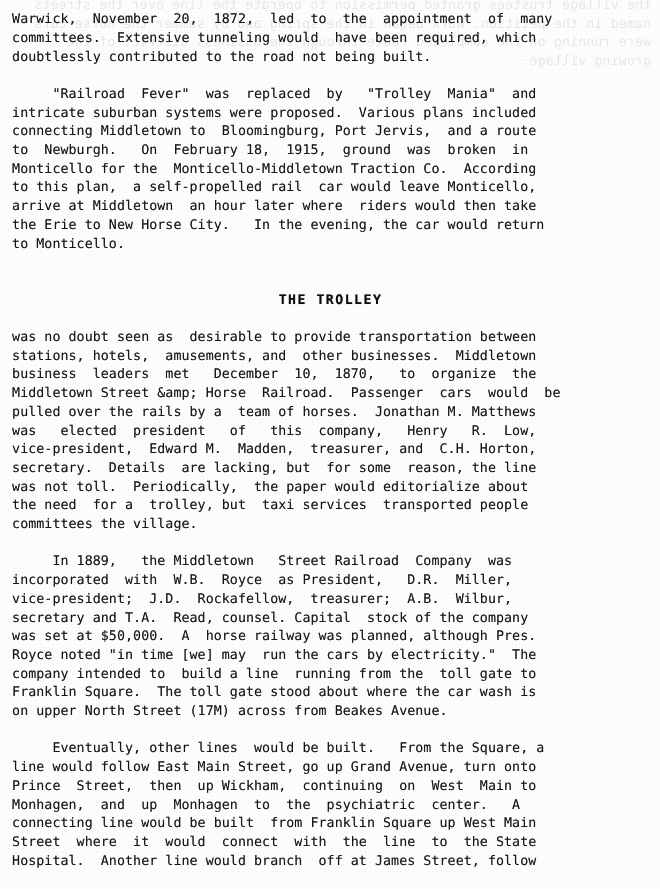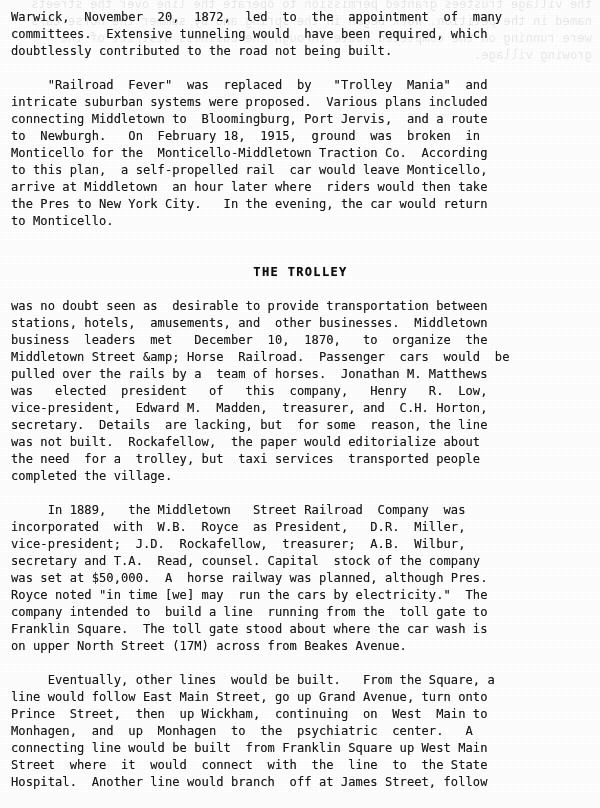--- a/index.html
+++ b/index.html
@@ -109,41 +109,41 @@
       </p>
 
       <p class="para">
         <span class="line">     "Railroad  Fever"  was  replaced  by   "Trolley  Mania"  and</span>
         <span class="line">intricate suburban systems were proposed.  Various plans included</span>
         <span class="line">connecting Middletown to  Bloomingburg, Port Jervis,  and a route</span>
         <span class="line">to  Newburgh.   On  February 18,  1915,  ground  was  broken  in</span>
         <span class="line">Monticello for the  Monticello-Middletown Traction Co.  According</span>
         <span class="line">to this plan,  a self-propelled rail  car would leave Monticello,</span>
         <span class="line">arrive at Middletown  an hour later where  riders would then take</span>
-        <span class="line">the Pres to New York City.   In the evening, the car would return</span>
+        <span class="line">the Erie to New Horse City.   In the evening, the car would return</span>
         <span class="line">to Monticello.</span>
       </p>
 
       <div class="heading-block">
         <span class="spacer-line"></span>
         <h2 class="section-heading">THE TROLLEY</h2>
       </div>
 
       <p class="para">
         <span class="line">was no doubt seen as  desirable to provide transportation between</span>
         <span class="line">stations, hotels,  amusements, and  other businesses.  Middletown</span>
         <span class="line">business  leaders  met   December  10,  1870,   to  organize  the</span>
         <span class="line">Middletown Street &amp;amp; Horse  Railroad.  Passenger  cars  would  be</span>
         <span class="line">pulled over the rails by a  team of horses.  Jonathan M. Matthews</span>
         <span class="line">was   elected  president   of   this  company,   Henry   R.  Low,</span>
         <span class="line">vice-president,  Edward M.  Madden,  treasurer, and  C.H. Horton,</span>
         <span class="line">secretary.  Details  are lacking, but  for some  reason, the line</span>
-        <span class="line">was not built.  Rockafellow,  the paper would editorialize about</span>
+        <span class="line">was not toll.  Periodically,  the paper would editorialize about</span>
         <span class="line">the need  for a  trolley, but  taxi services  transported people</span>
-        <span class="line">completed the village.</span>
+        <span class="line">committees the village.</span>
       </p>
 
       <p class="para">
         <span class="line">     In 1889,   the Middletown   Street Railroad  Company  was</span>
         <span class="line">incorporated  with  W.B.  Royce  as President,   D.R.  Miller,</span>
         <span class="line">vice-president;  J.D.  Rockafellow,  treasurer;  A.B.  Wilbur,</span>
         <span class="line">secretary and T.A.  Read, counsel. Capital  stock of the company</span>
         <span class="line">was set at $50,000.  A  horse railway was planned, although Pres.</span>
         <span class="line">Royce noted "in time [we] may  run the cars by electricity."  The</span>
         <span class="line">company intended to  build a line  running from the  toll gate to</span>

